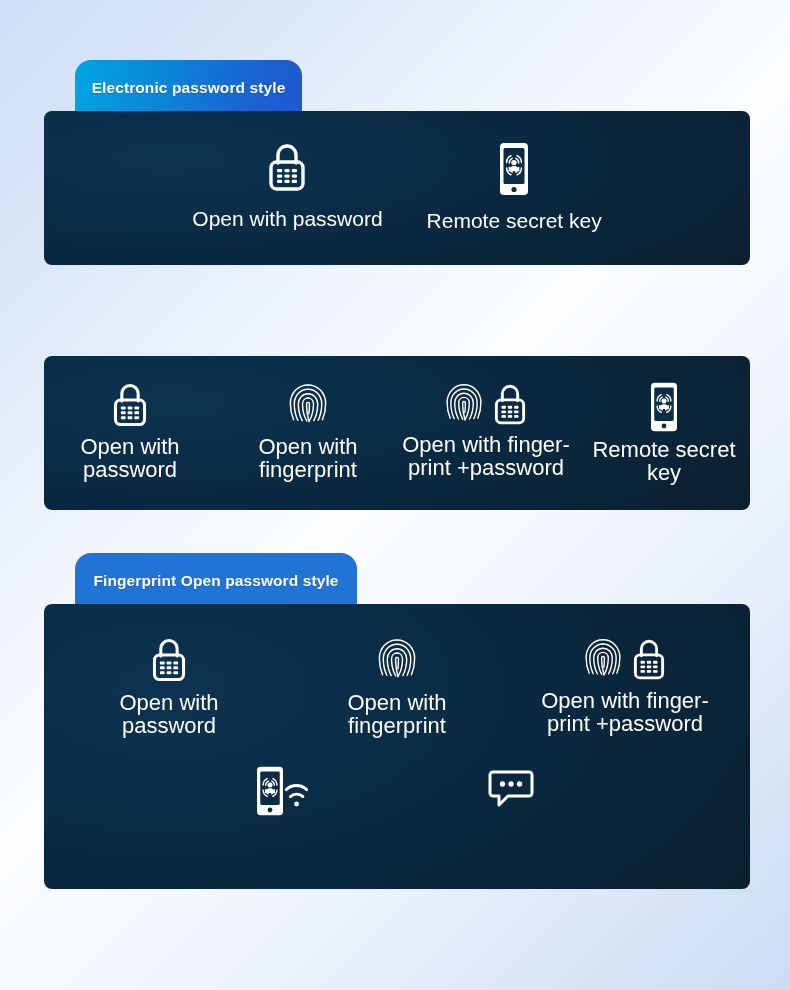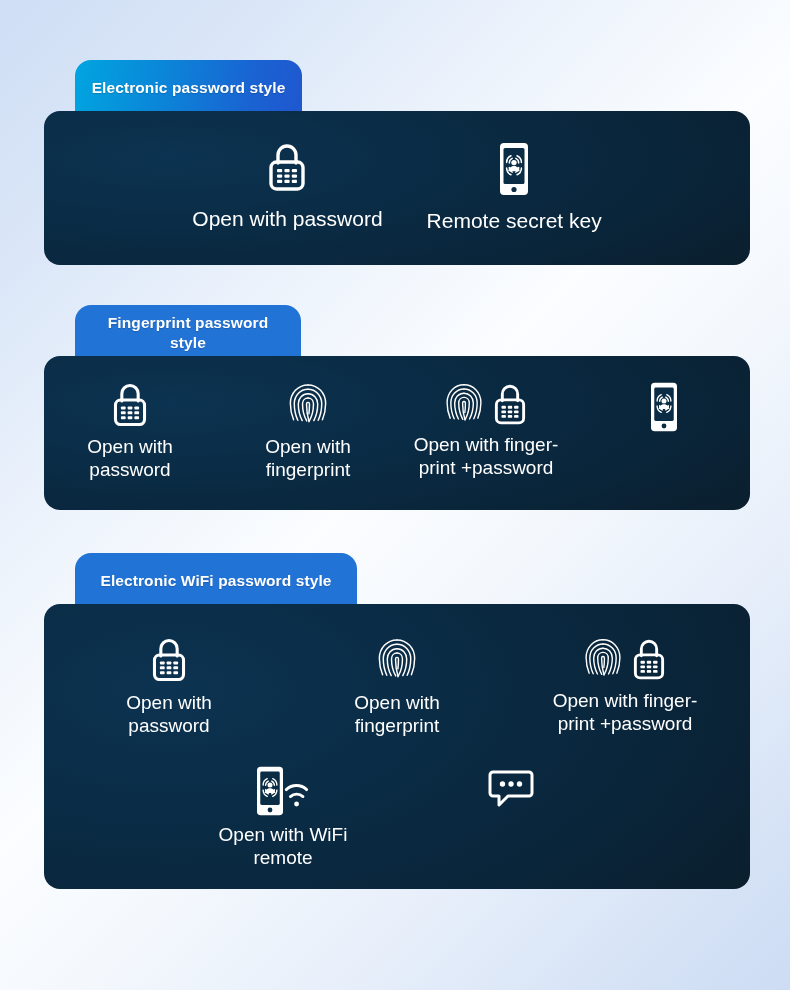--- a/index.html
+++ b/index.html
@@ -65,21 +65,21 @@
   }
   .tab.solid {
     background: #2273d6;
   }
 
   
   .panel {
     position: absolute;
     left: 44px;
     width: 706px;
-    border-radius: 16px;
+    border-radius: 8px;
     background:
       radial-gradient(120% 150% at 18% 30%, #0c3351 0%, #0a2b44 34%, #09253a 58%, #0b1f2e 82%, #0c1b27 100%);
     z-index: 2;
     overflow: hidden;
   }
 
   .row {
     display: flex;
     align-items: flex-start;
     justify-content: center;
@@ -97,21 +97,21 @@
     display: flex;
     flex-direction: row;
     align-items: flex-end;
     justify-content: center;
     gap: 6px;
     margin-bottom: 6px;
   }
 
   .cell-label {
     color: #ffffff;
-    font-size: 19px;
+    font-size: 22px;
     line-height: 23px;
     font-weight: 400;
     white-space: pre-line;
   }
 
   svg { display: block; }
 
   
   #section-1 { top: 60px; height: 205px; }
   #tab-1 { left: 75px; width: 227px; }
@@ -196,23 +196,20 @@
             </svg>
           </div>
           <div class="cell-label">Remote secret key</div>
         </div>
 
       </div>
     </div>
   </div>
 
   <div class="section" id="section-2">
-    <div class="tab solid" id="tab-2">
-      <span class="tab-label">Fingerprint password style</span>
-    </div>
     <div class="panel" id="panel-2">
       <div class="row">
 
         <div class="cell">
           <div class="icon-wrap">
             <svg width="40" height="49" viewBox="0 0 44 54">
               <path d="M13 22 V14 a9 9 0 0 1 18 0 V22" fill="none" stroke="#fff" stroke-width="3.4" stroke-linecap="round"></path>
               <rect x="6" y="21" width="32" height="27" rx="5.5" fill="none" stroke="#fff" stroke-width="3.4"></rect>
               <g fill="#fff">
                 <rect x="12" y="28" width="5.2" height="3.3" rx="1"></rect>
@@ -303,29 +300,31 @@
                   <path d="M21.7 21.9 a4.9 4.9 0 0 0 -2.9 -4.5"></path>
                 <path d="M12.3 26.6 a4.9 4.9 0 0 0 2.9 4.5"></path>
                   <path d="M21.7 26.6 a4.9 4.9 0 0 1 -2.9 4.5"></path>
               </g>
               <g fill="#fff">
                 <circle cx="17" cy="21.6" r="2.7"></circle>
                 <path d="M17 25 c-3.2 0 -5.4 2.4 -5.7 5.2 h11.4 c-0.3 -2.8 -2.5 -5.2 -5.7 -5.2 z"></path>
               </g>
             </svg>
           </div>
+          <div class="cell-label">Remote secret
+key</div>
         </div>
 
       </div>
     </div>
   </div>
 
   <div class="section" id="section-3">
     <div class="tab solid" id="tab-3">
-      <span class="tab-label">Electronic WiFi password style</span>
+      <span class="tab-label">Fingerprint Open password style</span>
     </div>
     <div class="panel" id="panel-3">
 
       <div class="row row-top">
 
         <div class="cell">
           <div class="icon-wrap">
             <svg width="40" height="49" viewBox="0 0 44 54">
               <path d="M13 22 V14 a9 9 0 0 1 18 0 V22" fill="none" stroke="#fff" stroke-width="3.4" stroke-linecap="round"></path>
               <rect x="6" y="21" width="32" height="27" rx="5.5" fill="none" stroke="#fff" stroke-width="3.4"></rect>
@@ -427,22 +426,20 @@
                 <circle cx="17" cy="21.6" r="2.7"></circle>
                 <path d="M17 25 c-3.2 0 -5.4 2.4 -5.7 5.2 h11.4 c-0.3 -2.8 -2.5 -5.2 -5.7 -5.2 z"></path>
               </g>
               <g fill="none" stroke="#fff" stroke-width="3.1" stroke-linecap="round">
                 <path d="M34.5 26.5 a16 16 0 0 1 22 0"></path>
                 <path d="M39 34 a10 10 0 0 1 13.5 0"></path>
               </g>
               <circle cx="45.6" cy="42" r="2.6" fill="#fff"></circle>
             </svg>
           </div>
-          <div class="cell-label">Open with WiFi
-remote</div>
         </div>
 
         <div class="cell">
           <div class="icon-wrap">
             <svg width="46" height="44" viewBox="0 0 46 44">
               <path d="M5 7 h36 a3 3 0 0 1 3 3 v18 a3 3 0 0 1 -3 3 h-21 l-9 9 v-9 h-6 a3 3 0 0 1 -3 -3 v-18 a3 3 0 0 1 3 -3 z" fill="none" stroke="#fff" stroke-width="3" stroke-linejoin="round"></path>
               <g fill="#fff">
                 <circle cx="14.5" cy="19" r="2.7"></circle>
                 <circle cx="23" cy="19" r="2.7"></circle>
                 <circle cx="31.5" cy="19" r="2.7"></circle>

